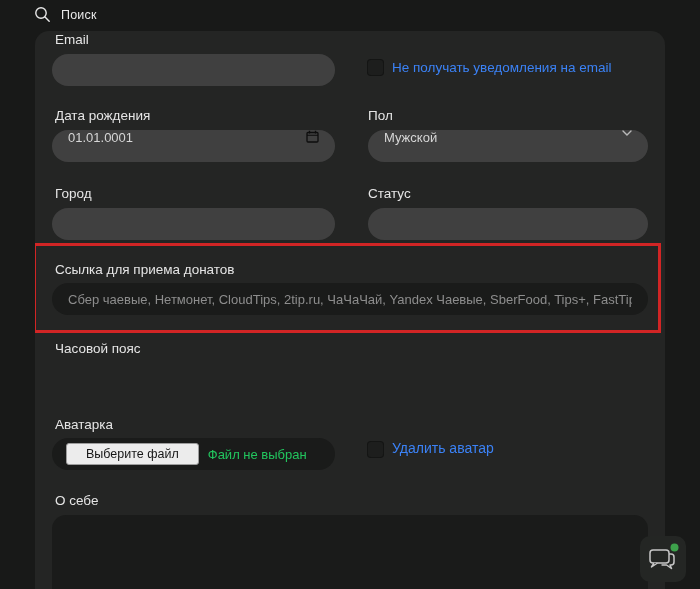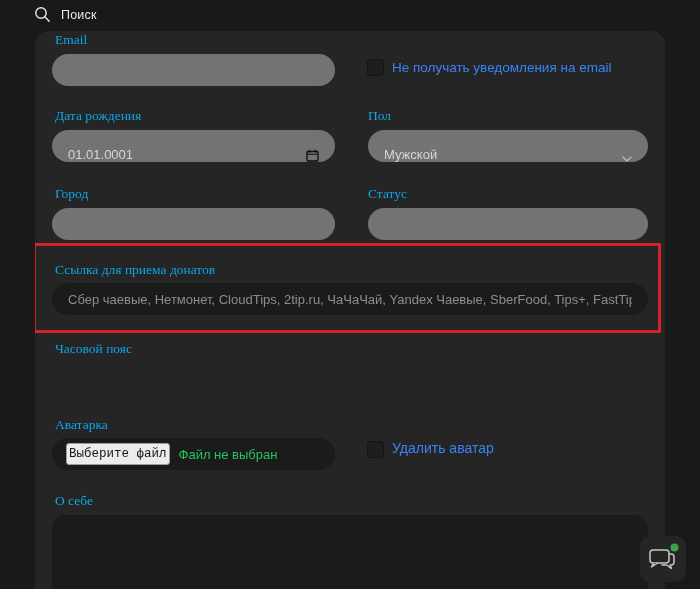--- a/index.html
+++ b/index.html
@@ -16,25 +16,25 @@
   .search-wrap { position:absolute; left:34px; top:6px; display:flex; align-items:center; gap:10px; cursor:pointer; }
   .search-wrap svg { display:block; }
   .search-label { font-size:12.5px; color:#e8e8e8; letter-spacing:.2px; }
 
   
   .panel {
     position:absolute; left:35px; top:31px; width:630px; height:558px;
     background:#242524; border-radius:14px 14px 0 0; overflow:hidden;
   }
 
-  .field-label { position:absolute; font-size:13.5px; color:#0ea5e9; white-space:nowrap;font-family:Liberation Serif, serif; }
+  .field-label { position:absolute; font-size:13.5px; color:#e5e5e5; white-space:nowrap; }
 
   .input, .select {
-    position:absolute; height:32px; background:#737373; border-radius:16px;
-    display:flex; align-items:flex-end; padding:0 16px; font-size:13px; color:#d6d6d6;
+    position:absolute; height:32px; background:#404040; border-radius:16px;
+    display:flex; align-items:flex-start; padding:0 16px; font-size:13px; color:#d6d6d6;
   }
   .select { cursor:pointer; justify-content:space-between; }
   .select .chev { color:#b9b9b9; flex:0 0 auto; margin-left:8px; display:flex; }
 
   .placeholder-input {
     position:absolute; height:32px; background:#1a1b1a; border:none; border-radius:16px;
     padding:0 16px; font-size:13px; color:#d6d6d6; outline:none;
     font-family:"Liberation Sans", sans-serif;
   }
   .placeholder-input::placeholder { color:#8d8d8d; opacity:1; }
@@ -71,23 +71,23 @@
   .tz-label      { left:20px;  top:310px; }
   .tz-select     { left:17px;  top:331px; width:596px; }
 
   .ava-label     { left:20px;  top:386px; }
   .file-input {
     position:absolute; left:17px; top:407px; width:283px; height:32px;
     background:#1a1b1a; border-radius:16px; display:flex; align-items:center;
     padding:0 6px 0 14px; cursor:pointer;
   }
   .file-btn {
-    background:#ececec; color:#161616; font-size:12.5px; padding:3px 2px;
+    background:#ececec; color:#161616; font-size:12.5px; padding:3px 19px;
     border-radius:3px; border:1px solid #9c9c9c; white-space:nowrap; cursor:pointer;
-    font-family:Liberation Mono, monospace;
+    font-family:Liberation Sans, sans-serif;
   }
   .file-status { font-size:13px; color:#22c55e; margin-left:9px; white-space:nowrap; }
   .cb-ava       { left:332px; top:410px; }
   .cb-ava-lb    { left:357px; top:409px; font-size:14px; }
 
   .about-label   { left:20px;  top:462px;text-align:right; }
   .about-area {
     position:absolute; left:17px; top:484px; width:596px; height:110px;
     background:#1a1b1a; border:none; border-radius:14px; resize:none; outline:none;
     padding:10px 14px; color:#d6d6d6; font-size:13px;

